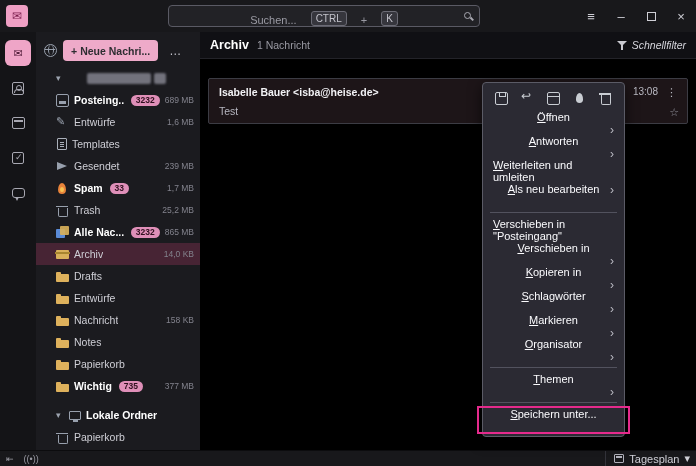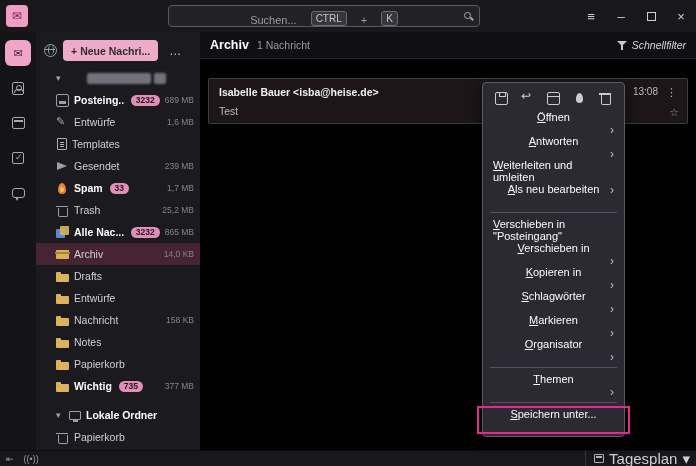--- a/index.html
+++ b/index.html
@@ -161,21 +161,21 @@
   .menu-item.sep::before { content:""; position:absolute; left:6px; right:6px; top:5px; height:1px; background:#52525e; }
   .menu-item.annotated::after { content:""; position:absolute; left:-6px; right:-6px; top:-2px; bottom:-2px;
     border:2px solid #e52a8c; pointer-events:none; }
 
   
   #statusbar { position:absolute; left:0; right:0; bottom:0; height:16px;
     background:#18181b; border-top:1px solid #0c0c0e;
     display:flex; align-items:center; padding:0 6px; color:#b0b0ba; font-size:9px; }
   .sb-ic { margin-right:10px; font-size:9px; color:#9a9aa3; }
   #sb-right { margin-left:auto; display:flex; align-items:center; gap:5px;
-    border-left:1px solid #33333a; padding-left:8px; height:100%; color:#cfcfd6; font-size:15px; }
+    border-left:1px solid #33333a; padding-left:8px; height:100%; color:#cfcfd6; font-size:11px; }
   .sb-cal { position:relative; width:10px; height:9px; border:1px solid #b0b0ba; border-radius:1px; }
   .sb-cal::before { content:""; position:absolute; top:1px; left:1px; right:1px; height:1.5px; background:#b0b0ba; }
 </style>
 </head>
 <body>
 
 <div id="titlebar">
   <div class="applogo">✉</div>
   <div id="searchbox">
     <span>Suchen...</span>

